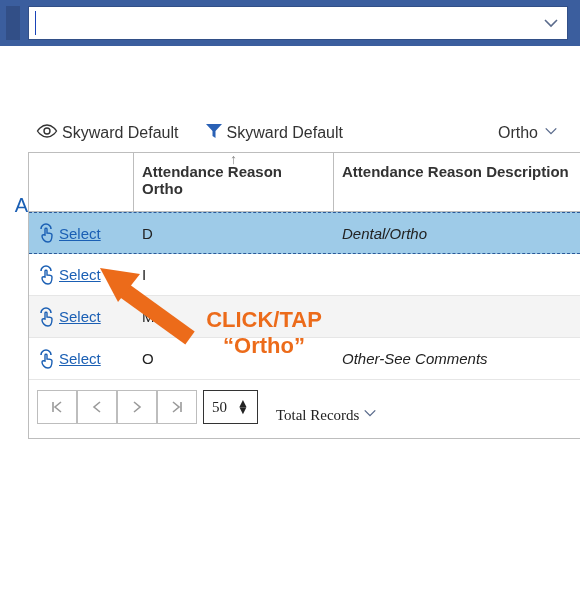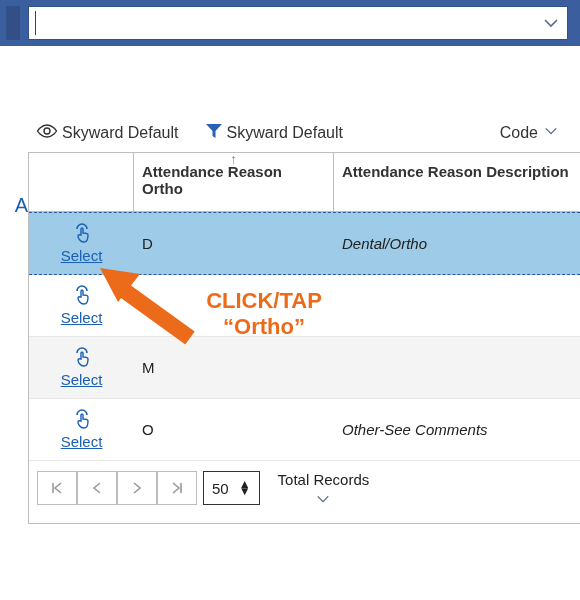--- a/index.html
+++ b/index.html
@@ -140,36 +140,36 @@
   .tbl-row.selected {
     background: #9ecbe8;
     border-top: 1px dashed #2a5a9a;
     border-bottom: 1px dashed #2a5a9a;
   }
   .cell-sel {
     width: 105px;
     display: flex;
     align-items: center;
     gap: 4px;
-    flex-direction: column;
   }
   .cell-code { width: 200px; }
   .cell-desc { flex: 1; font-style: italic; }
   .sel-link {
     color: #1a5fb4;
     text-decoration: underline;
     cursor: pointer;
   }
   .tap-icon svg { display:block; }
 
   
   .pager {
     display: flex;
-    align-items: flex-start;
+    align-items: flex-end;
     padding: 10px 8px 14px 8px;
+    font-family: Liberation Serif, serif;
   }
   .pager button.nav {
     width: 40px;
     height: 34px;
     border: 1px solid #bdbdbd;
     background: #fff;
     cursor: pointer;
     font-size: 15px;
     color: #888;
     display:flex; align-items:center; justify-content:center;
@@ -188,35 +188,34 @@
     line-height: 7px;
     cursor: pointer;
   }
   .total-rec {
     margin-left: 18px;
     display: flex;
     align-items: center;
     gap: 4px;
     font-size: 15px;
     cursor: pointer;
-    flex-direction: column;
   }
 
   
   .annot {
     position: absolute;
     left: 100px;
     top: 268px;
     pointer-events: none;
   }
   .annot svg { overflow: visible; }
   .annot-text {
     position: absolute;
     left: 184px;
-    top: 288px;
+    top: 307px;
     color: #ec6b1a;
     font-weight: 800;
     font-size: 22px;
     font-family: Arial Black, Arial, sans-serif;
     line-height: 1.2;
     text-align: center;
     pointer-events: none;
     width: 160px;
   }
 </style>
@@ -248,21 +247,21 @@
   </div>
   <div class="funnel">
     <span>
       <svg width="18" height="18" viewBox="0 0 18 18">
         <path d="M1 2 L17 2 L10.5 9 L10.5 16 L7.5 14 L7.5 9 Z" fill="#2a61b5"></path>
       </svg>
     </span>
     <span>Skyward Default</span>
   </div>
   <div class="more">
-    <span>Code</span>
+    <span>Ortho</span>
     <span class="more-caret">
       <svg width="14" height="14" viewBox="0 0 16 16">
           <path d="M2 5 L8 11 L14 5" fill="none" stroke="#5a6b8c" stroke-width="1.6"></path>
         </svg>
     </span>
   </div>
 </div>
 
 <div class="blue-a">A</div>
 

